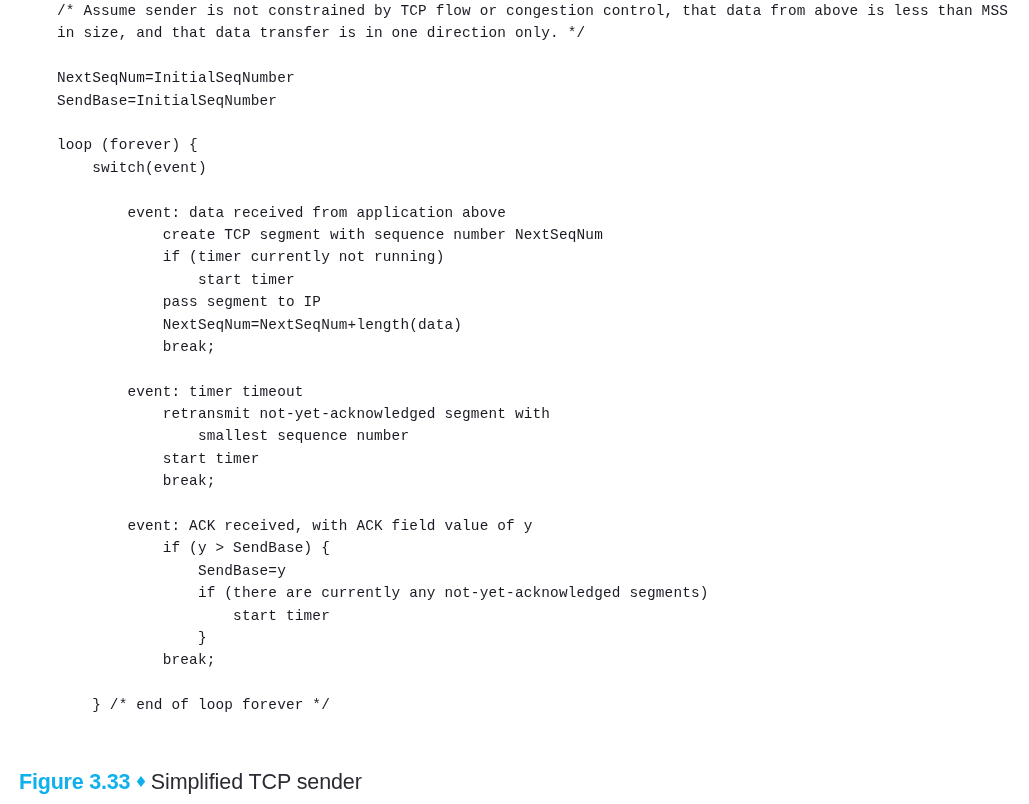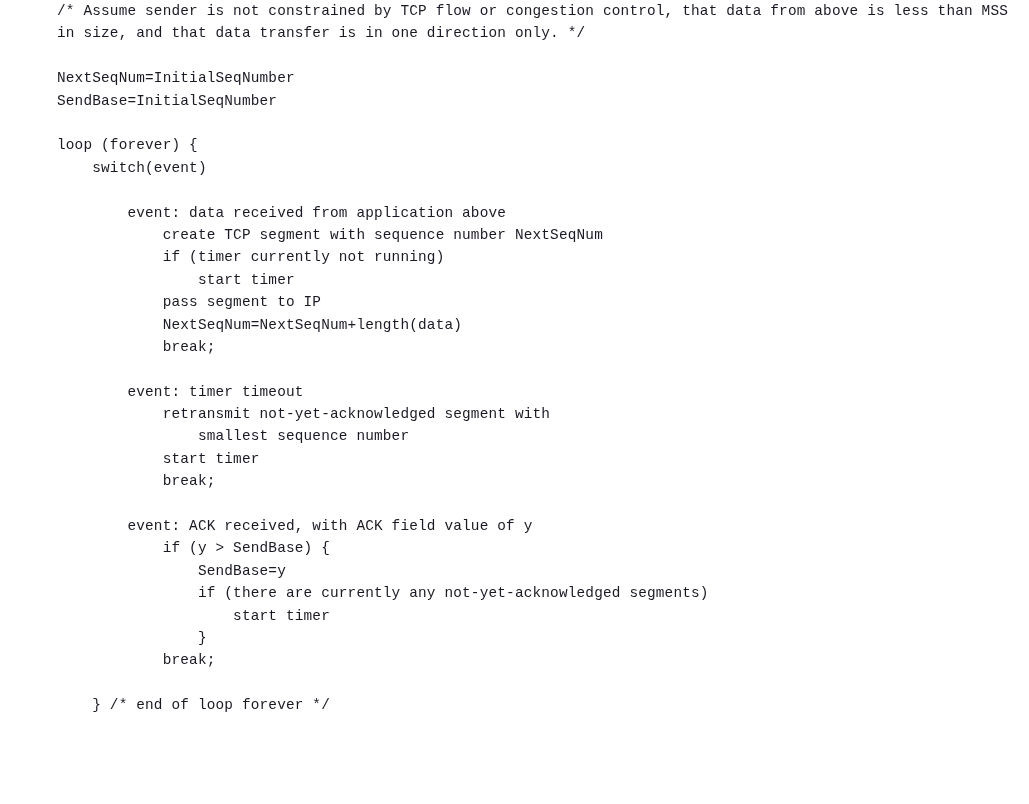--- a/index.html
+++ b/index.html
@@ -119,14 +119,17 @@
     <pre class="code-line">            if (y &gt; SendBase) {</pre>
     <pre class="code-line">                SendBase=y</pre>
     <pre class="code-line">                if (there are currently any not-yet-acknowledged segments)</pre>
     <pre class="code-line">                    start timer</pre>
     <pre class="code-line">                }</pre>
     <pre class="code-line">            break;</pre>
     <pre class="code-line blank"></pre>
     <pre class="code-line">    } /* end of loop forever */</pre>
   </div>
 
+  <div class="caption">
+    <span class="caption-label">Figure 3.33</span><span class="caption-diamond">♦</span><span class="caption-text">Simplified TCP sender</span>
+  </div>
 
 </div>
 
 </body></html>

